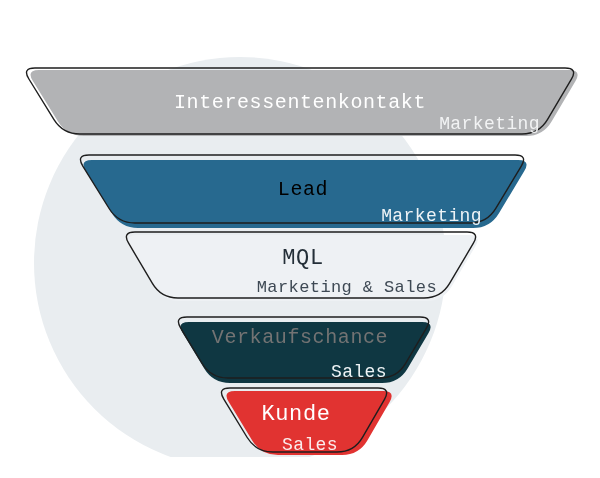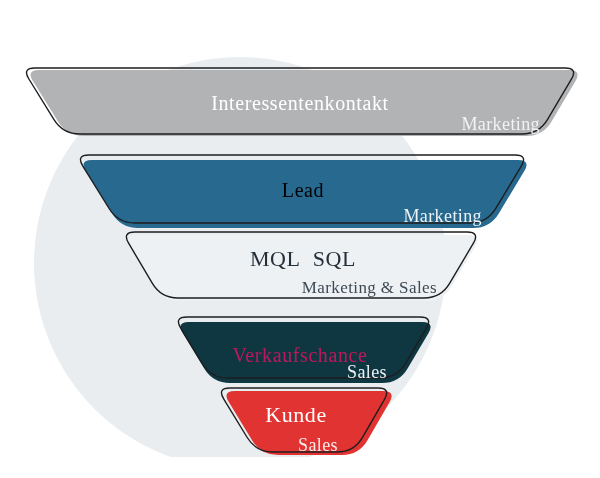--- a/index.html
+++ b/index.html
@@ -1,21 +1,21 @@
 <!DOCTYPE html>
 <html><head>
 <meta charset="utf-8">
 <style>
   html,body{margin:0;padding:0;background:#ffffff;}
   .stage-wrap{
     position:relative;
     width:600px;height:457px;
     background:#ffffff;
     overflow:hidden;
-    font-family:Liberation Serif, serif;
+    font-family:Liberation Mono, monospace;
   }
   .stage-wrap svg{position:absolute;left:0;top:0;}
   .t{position:absolute;white-space:nowrap;line-height:1.2;}
   .title{text-align:center;font-size:20px;letter-spacing:0.6px;}
   .title.big{font-size:22px;}
   .sub{text-align:right;font-size:18px;letter-spacing:0.4px;}
   .sub.mid{font-size:17px;}
   .dual{display:flex;justify-content:center;gap:12px;}
 </style>
 </head>
@@ -51,24 +51,23 @@
       <path class="outline" fill="none" stroke-width="1.4" stroke="#1e1e1e" d="M 230.0 388.0 L 378.0 388.0 Q 391.0 388.0 384.5 399.3 L 362.5 437.3 Q 354.0 452.0 337.0 452.0 L 273.0 452.0 Q 256.0 452.0 247.2 437.5 L 223.8 399.1 Q 217.0 388.0 230.0 388.0 Z"></path>
     </g>
   </svg>
 
   <div class="t title" style="left: 100px; top: 91px; width: 400px; color: rgb(255, 255, 255);">Interessentenkontakt</div>
 
   <div class="t title" style="left: 103px; top: 178px; width: 400px; color: #000000;">Lead</div>
 
   <div class="t title big dual" style="left:103px;top:246px;width:400px;">
     <span style="color: rgb(36, 47, 56);">MQL</span>
-    <span style="color: rgb(36, 47, 56);">SQL</span>
   </div>
 
-  <div class="t title" style="left: 100px; top: 343px; width: 400px; color: #be185d;">Verkaufschance</div>
+  <div class="t title" style="left: 100px; top: 326px; width: 400px; color: #737373;">Verkaufschance</div>
 
   <div class="t title big" style="left: 96px; top: 402px; width: 400px; color: rgb(255, 255, 255);">Kunde</div>
 
   <div class="t sub" style="right: 60px; top: 114px; color: rgb(242, 243, 244);">Marketing</div>
 
   <div class="t sub" style="right: 118px; top: 206px; color: rgb(238, 243, 246);">Marketing</div>
 
   <div class="t sub mid" style="right: 163px; top: 278px; color: rgb(62, 73, 84);">Marketing &amp; Sales</div>
 
   <div class="t sub" style="right: 213px; top: 362px; color: rgb(238, 243, 245);">Sales</div>

